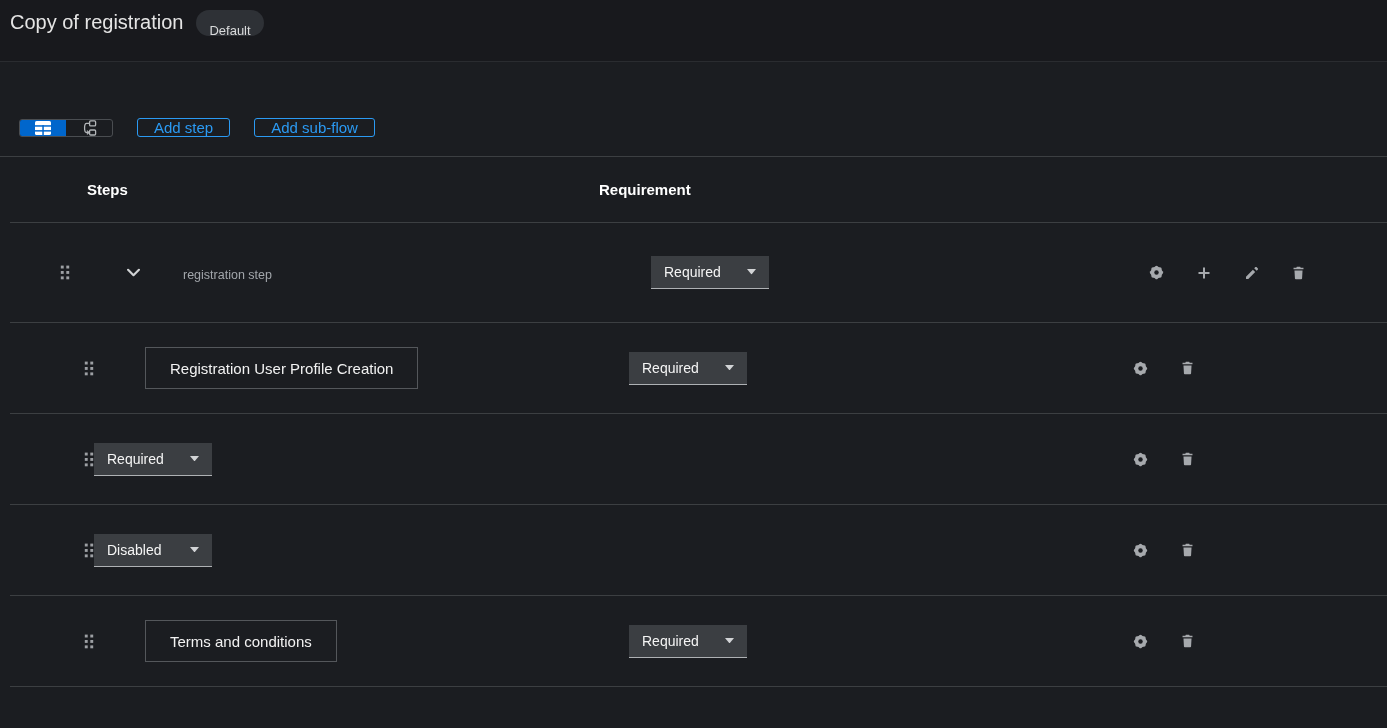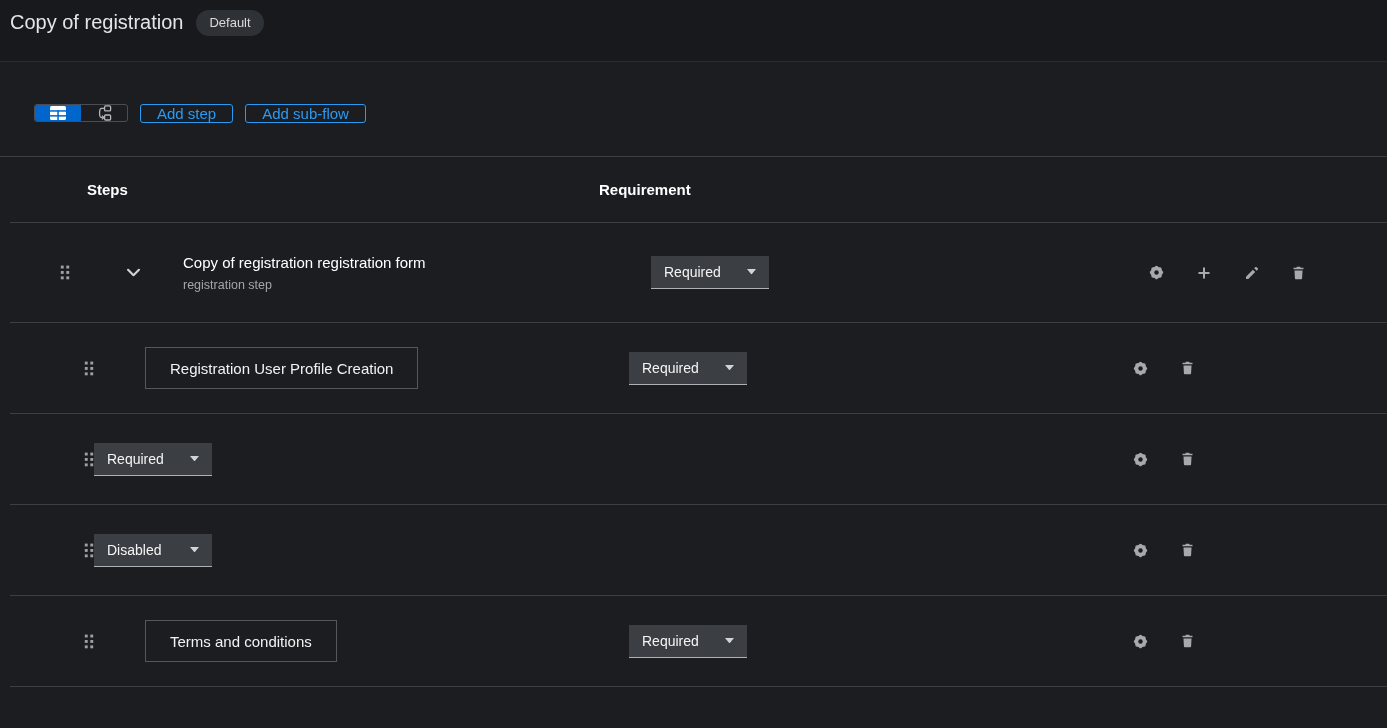--- a/index.html
+++ b/index.html
@@ -15,25 +15,25 @@
     height:62px; background:#18191d;
     border-bottom:1px solid #2a2c30;
     display:flex; align-items:flex-start;
     padding:7px 0 0 10px;
   }
   .page-title { font-size:20px; font-weight:400; color:#e5e5e5; line-height:30px; }
   .badge {
     margin-left:13px; margin-top:3px;
     background:#2e3136; color:#d9dadb;
     font-size:13px; line-height:26px;
-    padding:0 13px; border-radius:14px; height:26px;
+    padding:8px 13px; border-radius:14px; height:26px;
     display:inline-block;
   }
   
-  .toolbar { margin:42px 0 0 34px; height:33px; display:flex; gap:12px; align-items:flex-start; }
+  .toolbar { margin:42px 0 0 19px; height:33px; display:flex; gap:24px; align-items:flex-end; }
   .toggle-group {
     display:flex; border:1px solid #4a4d51; border-radius:3px; overflow:hidden;
   }
   .toggle-btn {
     width:46px; display:flex; align-items:center; justify-content:center;
     background:transparent; border:none; cursor:pointer; color:#b3b6b9;
   }
   .toggle-btn.selected { background:#0066cc; color:#ffffff; }
   .btn-outline {
     background:transparent; border:1px solid #2b9af3; border-radius:3px;
@@ -173,21 +173,20 @@
       </svg>
     </span>
   <button class="chev-btn">
     <span>
         <svg width="13" height="9">
           <use href="#i-chevdown"></use>
         </svg>
       </span>
   </button>
   <div class="flow-name-col">
-    <div class="row-title">Copy of registration registration form</div>
     <div class="row-subtitle">registration step</div>
   </div>
   <div class="select">
     <span>Required</span>
     <span class="caret">
         <svg width="9" height="5.5" fill="currentColor">
           <use href="#i-caret"></use>
         </svg>
       </span>
   </div>

